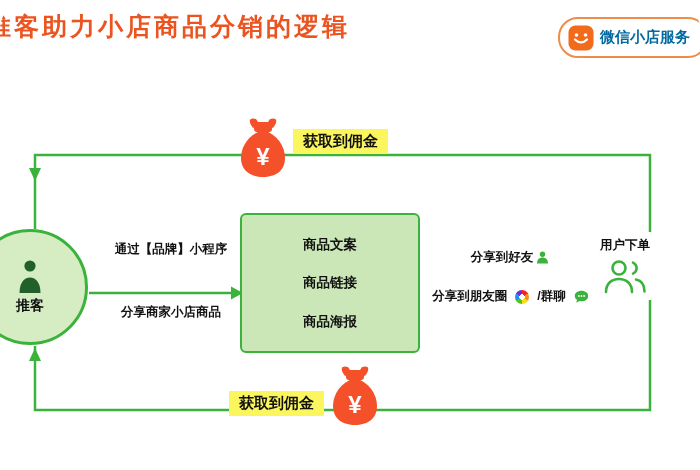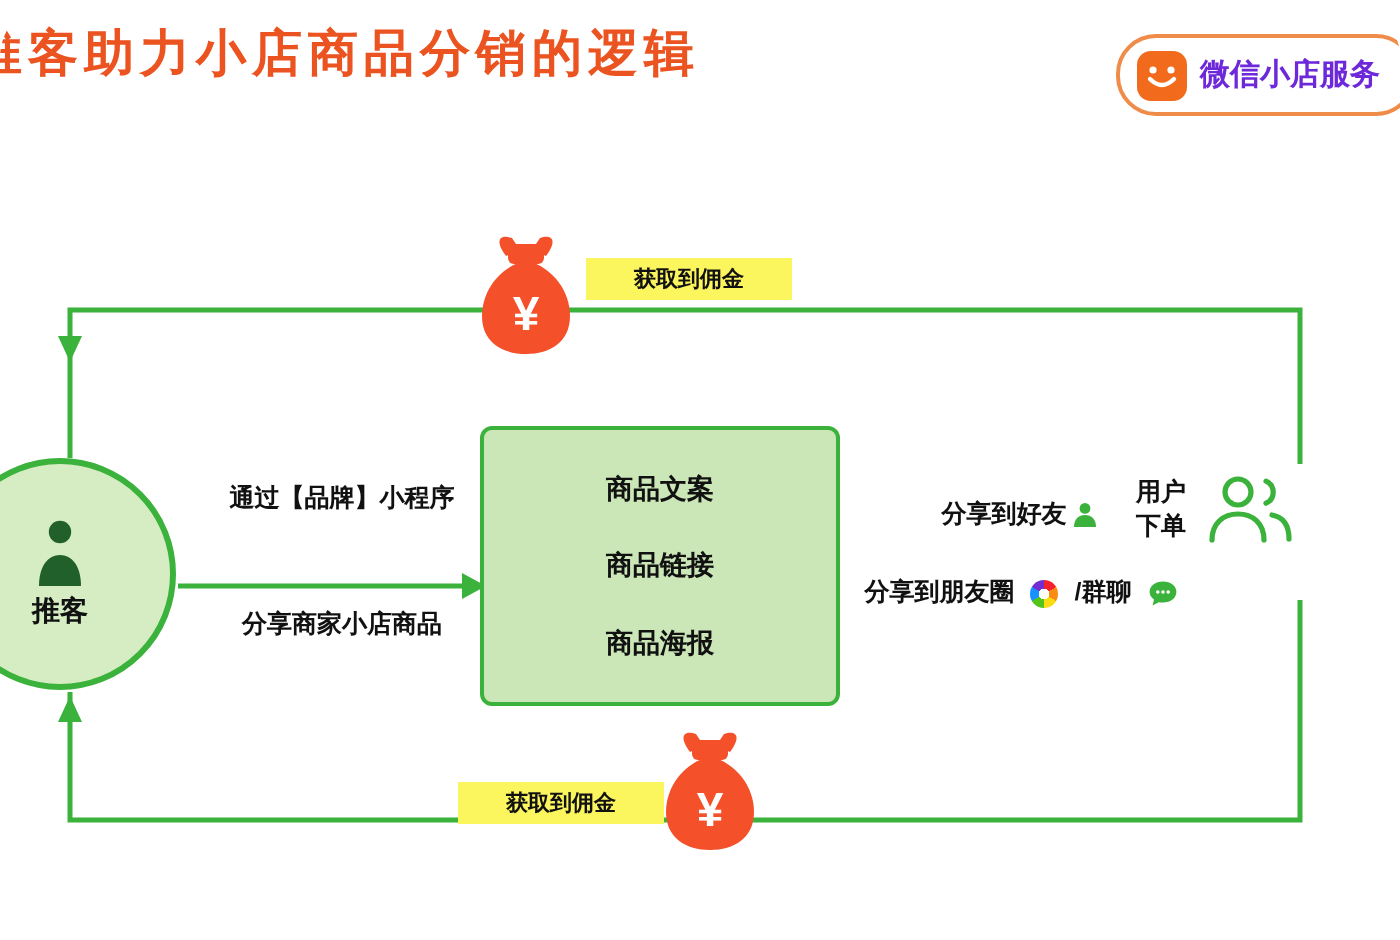--- a/index.html
+++ b/index.html
@@ -12,21 +12,21 @@
 
   
   .logo{position:absolute;left:477px;top:8px;width:54px;text-align:center;}
   .logo-box{height:35px;border-radius:9px;background:linear-gradient(180deg,#ff8a1e,#f3431d);
             color:#fff;font-weight:bold;font-size:17px;display:flex;align-items:center;
             justify-content:center;letter-spacing:2px;box-shadow:0 1px 2px rgba(0,0,0,.18);}
   .logo-sub{margin-top:3px;font-size:7px;color:#f3431d;letter-spacing:1px;}
 
   .badge{position:absolute;left:558px;top:17px;height:37px;display:flex;align-items:center;
          gap:6px;padding:0 16px 0 8px;border:2px solid #f08c4a;border-radius:20px;background:#fff;}
-  .badge-text{color:#6d28d9;font-weight:bold;font-size:15px;white-space:nowrap;}
+  .badge-text{color:#0369a1;font-weight:bold;font-size:15px;white-space:nowrap;}
 
   
   .lines{position:absolute;left:0;top:0;}
 
   
   .promoter{position:absolute;left:-28px;top:229px;width:116px;height:116px;border-radius:50%;
             background:#d6edc4;border:3px solid #3bb23b;box-sizing:border-box;
             display:flex;flex-direction:column;align-items:center;justify-content:center;}
   .promoter-label{font-size:14px;font-weight:bold;margin-top:2px;}
 
@@ -44,29 +44,29 @@
   .share1{position:absolute;left:430px;top:249px;width:160px;display:flex;justify-content:center;
           align-items:center;gap:3px;font-size:12.5px;font-weight:bold;}
   .share2{position:absolute;left:423px;top:288px;width:175px;display:flex;justify-content:center;
           align-items:center;gap:8px;font-size:12.5px;font-weight:bold;}
   .moments{width:14px;height:14px;border-radius:50%;display:inline-block;
            background:radial-gradient(circle,#fff 0 2.6px,rgba(0,0,0,0) 2.7px),
              conic-gradient(#f5222d 0 60deg,#fa8c16 60deg 120deg,#fadb14 120deg 180deg,
                             #52c41a 180deg 240deg,#1890ff 240deg 300deg,#722ed1 300deg 360deg);}
 
   
-  .user{position:absolute;left:568px;top:237px;width:80px;display:flex;flex-direction:row;
+  .user{position:absolute;left:585px;top:237px;width:80px;display:flex;flex-direction:column;
         align-items:center;gap:5px;}
   .user-label{font-size:12.5px;font-weight:bold;}
 
   
   .bag{position:absolute;}
   .bag-top{left:237px;top:116px;}
   .bag-bottom{left:329px;top:364px;}
-  .com-label{position:absolute;background:#fbf55e;padding:3px 24px;font-size:11px;font-weight:bold;}
+  .com-label{position:absolute;background:#fbf55e;padding:3px 10px;font-size:15px;font-weight:bold;}
   .label-top{left:293px;top:129px;}
   .label-bottom{left:229px;top:391px;}
 
   .ico{display:inline-flex;align-items:center;}
 </style>
 </head>
 <body>
 
 <div class="stage">
 

